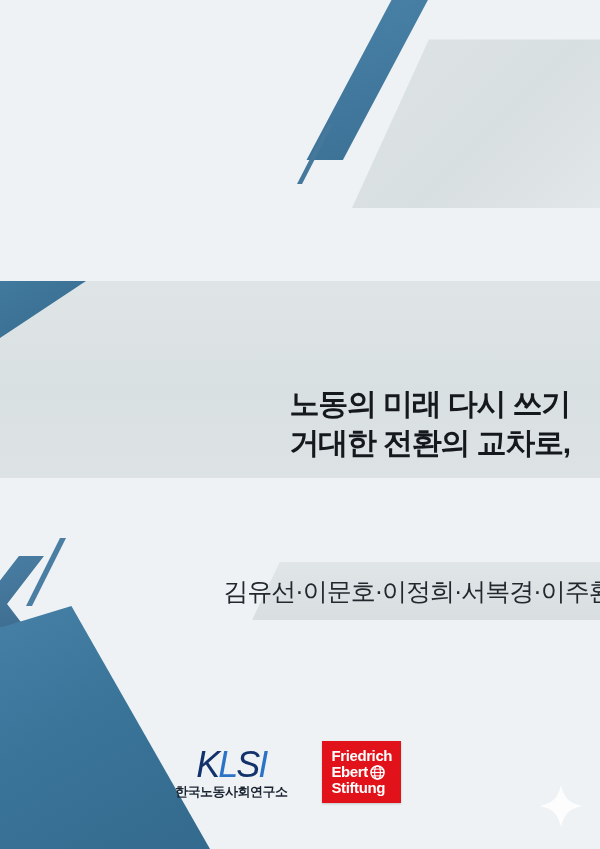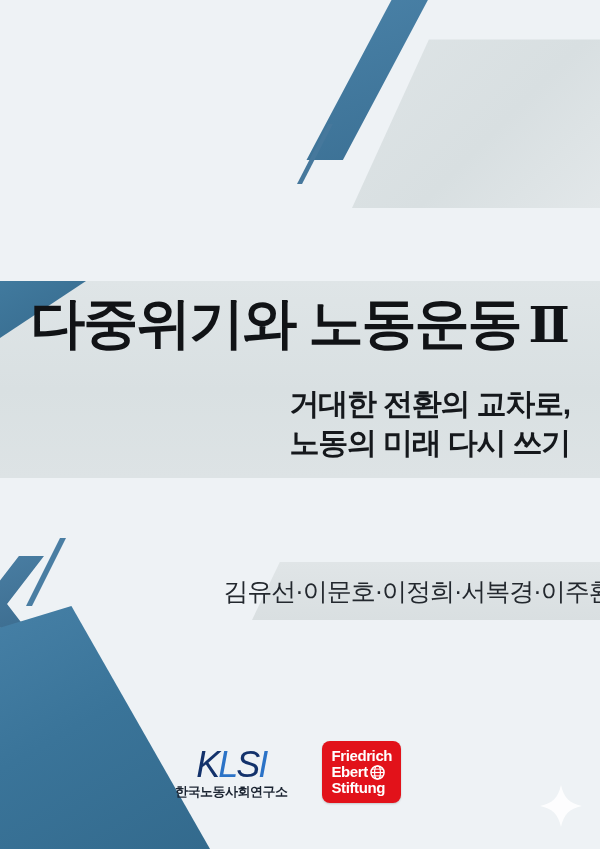--- a/index.html
+++ b/index.html
@@ -214,21 +214,20 @@
     letter-spacing: -0.5px;
     color: #1a2330;
   }
 
   .fes {
     background: #e2121a;
     padding: 7px 9px 7px 10px;
     display: flex;
     align-items: center;
     box-shadow: 0 1px 2px rgba(0,0,0,.18);
-    border-radius: 8px;
   }
   .fes-lines {
     color: #ffffff;
     font-weight: bold;
     font-size: 15px;
     line-height: 1.08;
     letter-spacing: -0.4px;
   }
   .fes-row {
     display: flex;
@@ -255,27 +254,24 @@
   <div class="shape chevron"></div>
 
   <div class="shape author-band"></div>
 
   <div class="shape bl-triangle"></div>
 
   <svg class="shape sparkle" viewBox="0 0 46 46" aria-hidden="true">
     <path d="M23 2 C26 15 31 20 44 23 C31 26 26 31 23 44 C20 31 15 26 2 23 C15 20 20 15 23 2 Z" fill="#ffffff" opacity="0.85"></path>
   </svg>
 
-  <div class="title-wrap">
-    <div class="main-title"><span>다중위기와 노동운동</span><span class="numeral">Ⅱ</span></div>
-  </div>
 
   <div class="subtitle-wrap">
+    <div class="subtitle-line">노동의 미래 다시 쓰기</div>
     <div class="subtitle-line">거대한 전환의 교차로,</div>
-    <div class="subtitle-line">노동의 미래 다시 쓰기</div>
   </div>
 
   <div class="authors">김유선·이문호·이정희·서복경·이주환</div>
 
   <div class="logos">
 
     <div class="klsi">
       <div class="klsi-word"><span class="k">K</span><span class="l">L</span><span class="s">S</span><span class="i">I</span></div>
       <div class="klsi-ko">한국노동사회연구소</div>
     </div>

